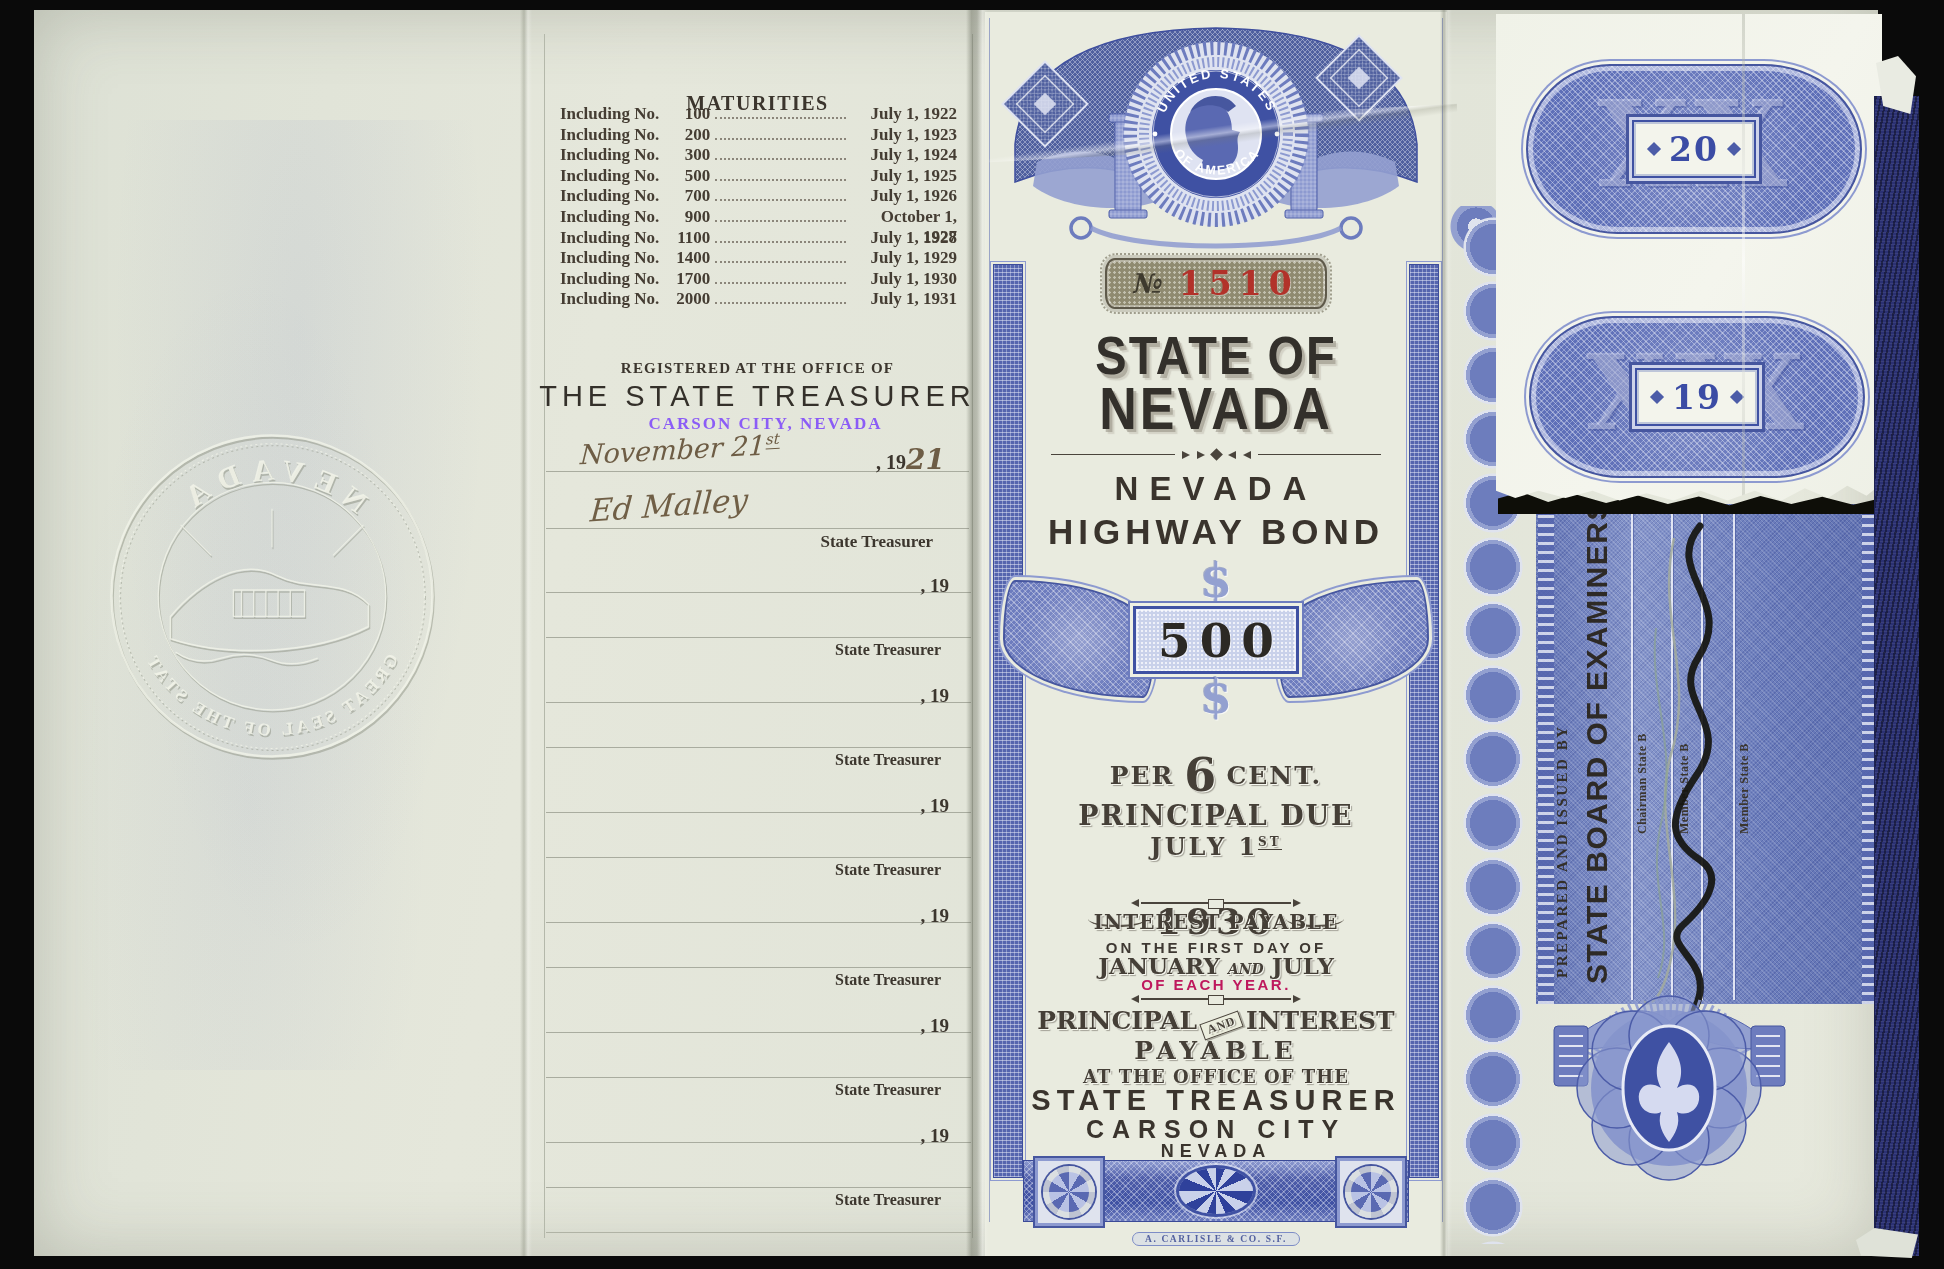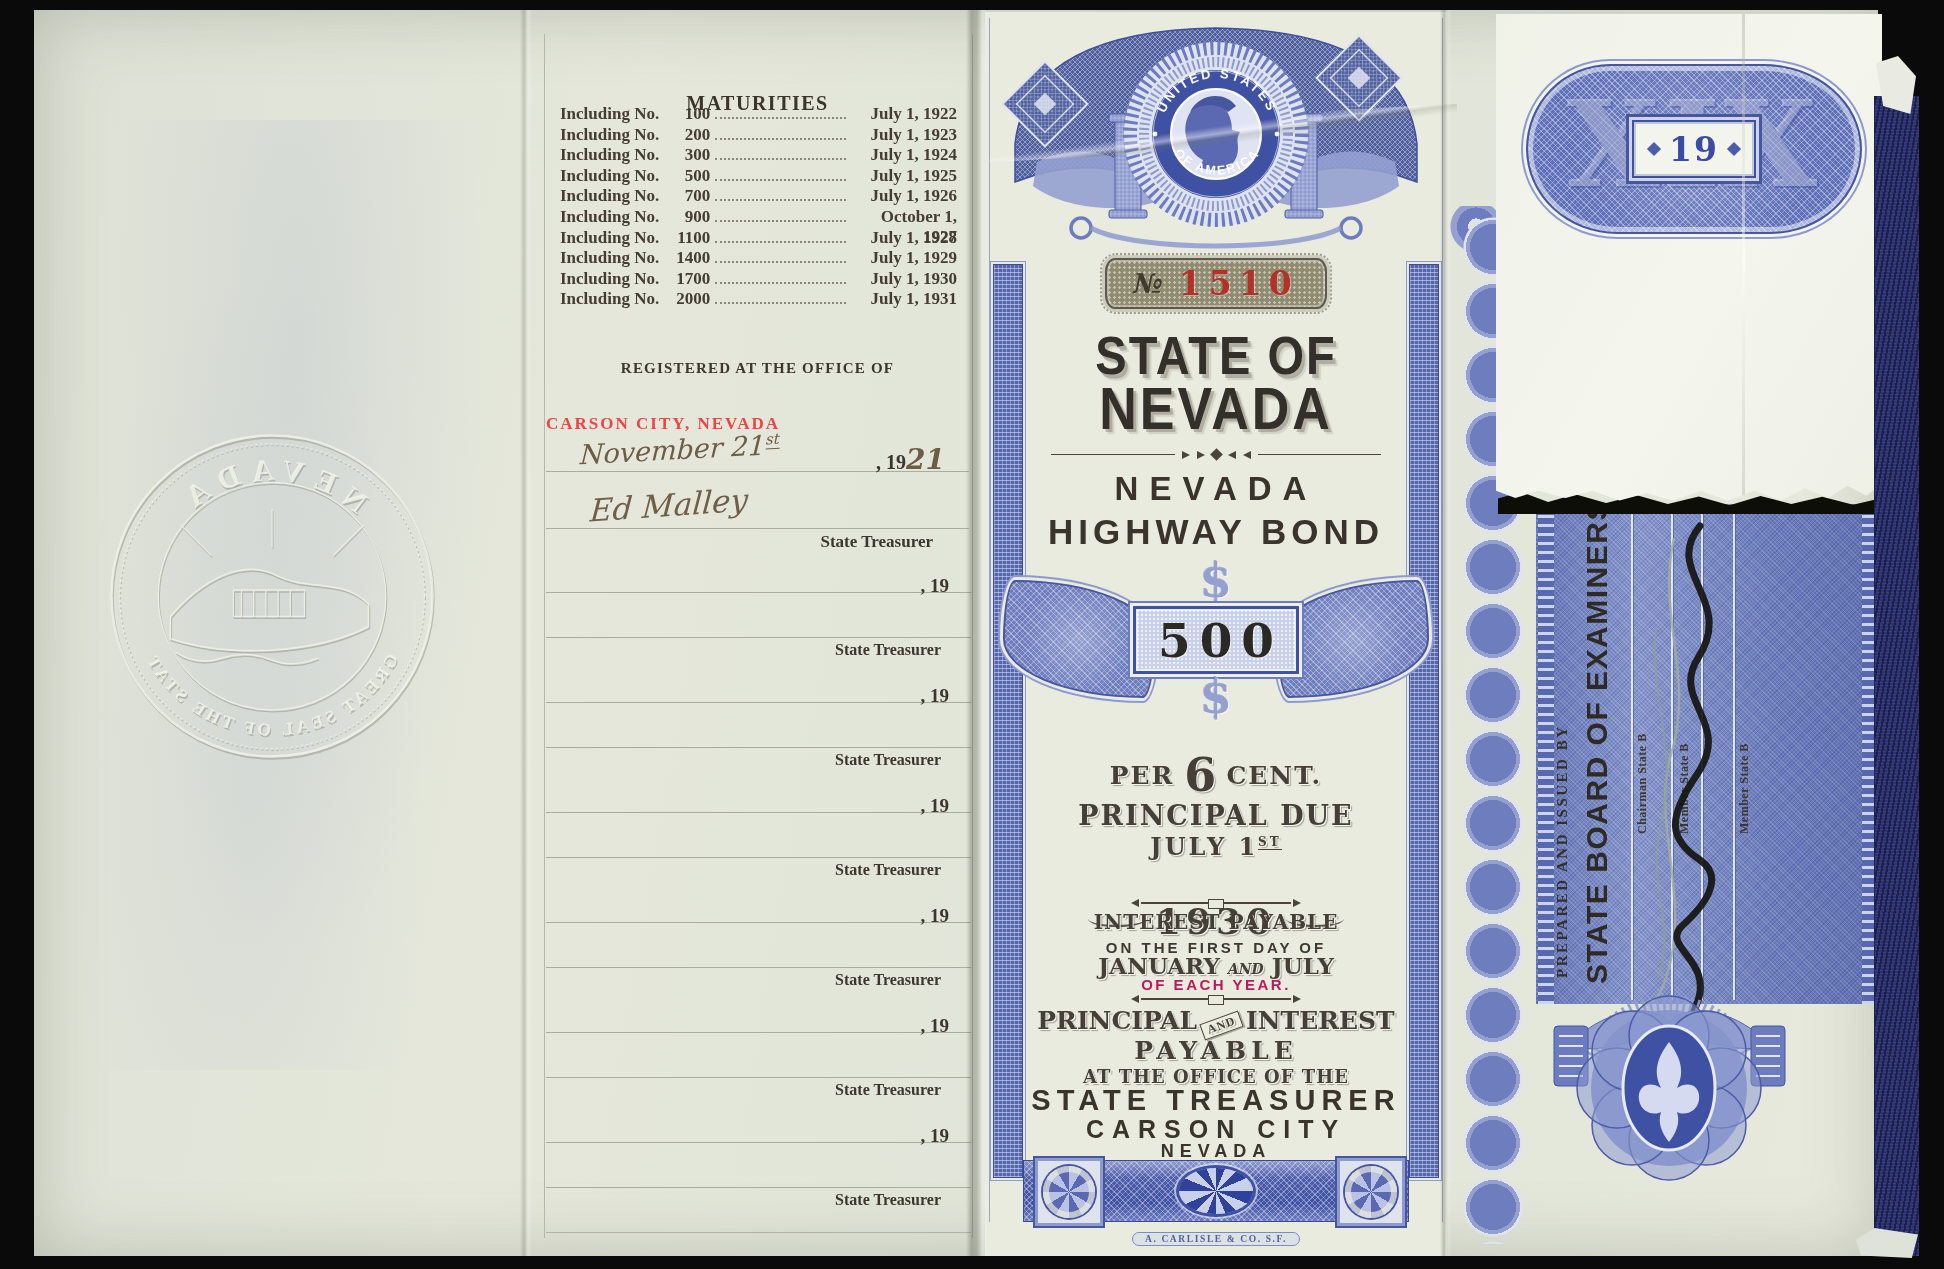--- a/index.html
+++ b/index.html
@@ -24,21 +24,21 @@
   .reg .rule{position:absolute;top:24px;bottom:18px;width:1px;background:#b4b8aa;}
   .reg .rule.l{left:14px;} .reg .rule.r{right:12px;}
   .mat-title{position:absolute;top:62px;left:0;right:0;text-align:center;font:700 20px "Liberation Serif",serif;letter-spacing:1.5px;color:#3b352d;}
   .mat-table{position:absolute;top:94px;left:30px;right:28px;}
   .mat-row{display:flex;align-items:baseline;height:20.6px;font:700 17px "Liberation Serif",serif;color:#453d33;}
   .m-num{width:46px;text-align:right;margin-left:5px;}
   .m-leader{flex:1;border-bottom:2px dotted rgba(90,82,70,.65);margin:0 5px 5px;}
   .m-date{width:106px;text-align:right;}
   .reg-registered{position:absolute;top:350px;left:0;right:0;text-align:center;font:700 15px "Liberation Serif",serif;letter-spacing:1.2px;color:#3c362e;}
   .reg-office{position:absolute;top:370px;left:0;right:0;text-align:center;font:400 29px "Liberation Sans",sans-serif;letter-spacing:5px;color:#34302a;}
-  .reg-city{position:absolute;top:404px;left:16px;right:0;text-align:left;font:700 17px "Liberation Serif",serif;letter-spacing:2px;color:#ef4444;}
+  .reg-city{position:absolute;top:404px;left:16px;right:0;text-align:center;font:700 17px "Liberation Serif",serif;letter-spacing:2px;color:#8b5cf6;}
   .w-dateline{position:absolute;top:430px;left:16px;right:16px;height:31px;border-bottom:1px solid #a9ac9f;}
   .script{font-family:"DejaVu Serif",serif;font-style:italic;color:#6e5d45;}
   .w-date{position:absolute;left:34px;top:-6px;font-size:27px;transform:rotate(-3deg) skewX(-6deg);}
   .w-date sup{font-size:15px;border-bottom:1px solid #6e5d45;}
   .w-19{position:absolute;right:24px;bottom:-5px;font:700 20px "Liberation Serif",serif;color:#3c362e;}
   .w-19 .script{font-size:28px;}
   .w-sigline{position:absolute;top:487px;left:16px;right:16px;height:31px;border-bottom:1px solid #a9ac9f;}
   .w-sig{position:absolute;left:44px;top:-10px;font-size:31px;transform:rotate(-4deg) skewX(-8deg);color:#705f46;}
   .w-st{position:absolute;top:522px;right:52px;font:700 17px "Liberation Serif",serif;color:#3c362e;}
   .reg-blocks{position:absolute;top:552px;left:16px;right:14px;}
@@ -290,20 +290,21 @@
 
         <div class="mat-row">
           <span class="m-label">Including No.</span>
           <span class="m-num">2000</span>
           <span class="m-leader"></span>
           <span class="m-date">July 1, 1931</span>
         </div>
 
     </div>
     <div class="reg-registered">REGISTERED AT THE OFFICE OF</div>
+    <div class="reg-office">THE STATE TREASURER</div>
     <div class="reg-city">CARSON CITY, NEVADA</div>
     <div class="w-dateline">
       <span class="w-date script"><span>November 21</span><sup>st</sup></span>
       <span class="w-19"><span>, 19</span><span class="script">21</span></span>
     </div>
     <div class="w-sigline">
       <span class="w-sig script">Ed Malley</span>
     </div>
     <div class="w-st">State Treasurer</div>
     <div class="reg-blocks">
@@ -546,20 +547,30 @@
         <circle cx="154" cy="113" r="40"></circle>
     </g>
     <ellipse cx="117" cy="150" rx="46" ry="62" fill="#3f51a3" stroke="#e8ebf6" stroke-width="3"></ellipse>
     <path d="M117,104 c-12,16 -16,30 -8,46 c-12,-8 -24,-2 -22,12 c2,12 14,16 22,12 c-4,12 2,22 8,30 c6,-8 12,-18 8,-30 c8,4 20,0 22,-12 c2,-14 -10,-20 -22,-12 c8,-16 4,-30 -8,-46 z" fill="#dde2f4" opacity=".95"></path>
   </svg>
 
   <div class="tear-dark"></div>
 
   <section class="sheet">
 
+      <div class="coupon">
+        <div class="c-blob">
+          <span class="c-roman">XX</span>
+          <div class="c-box">
+            <span class="c-dia"></span>
+            <span class="c-num">20</span>
+            <span class="c-dia"></span>
+          </div>
+        </div>
+      </div>
 
       <div class="coupon">
         <div class="c-blob">
           <span class="c-roman">XIX</span>
           <div class="c-box">
             <span class="c-dia"></span>
             <span class="c-num">19</span>
             <span class="c-dia"></span>
           </div>
         </div>

